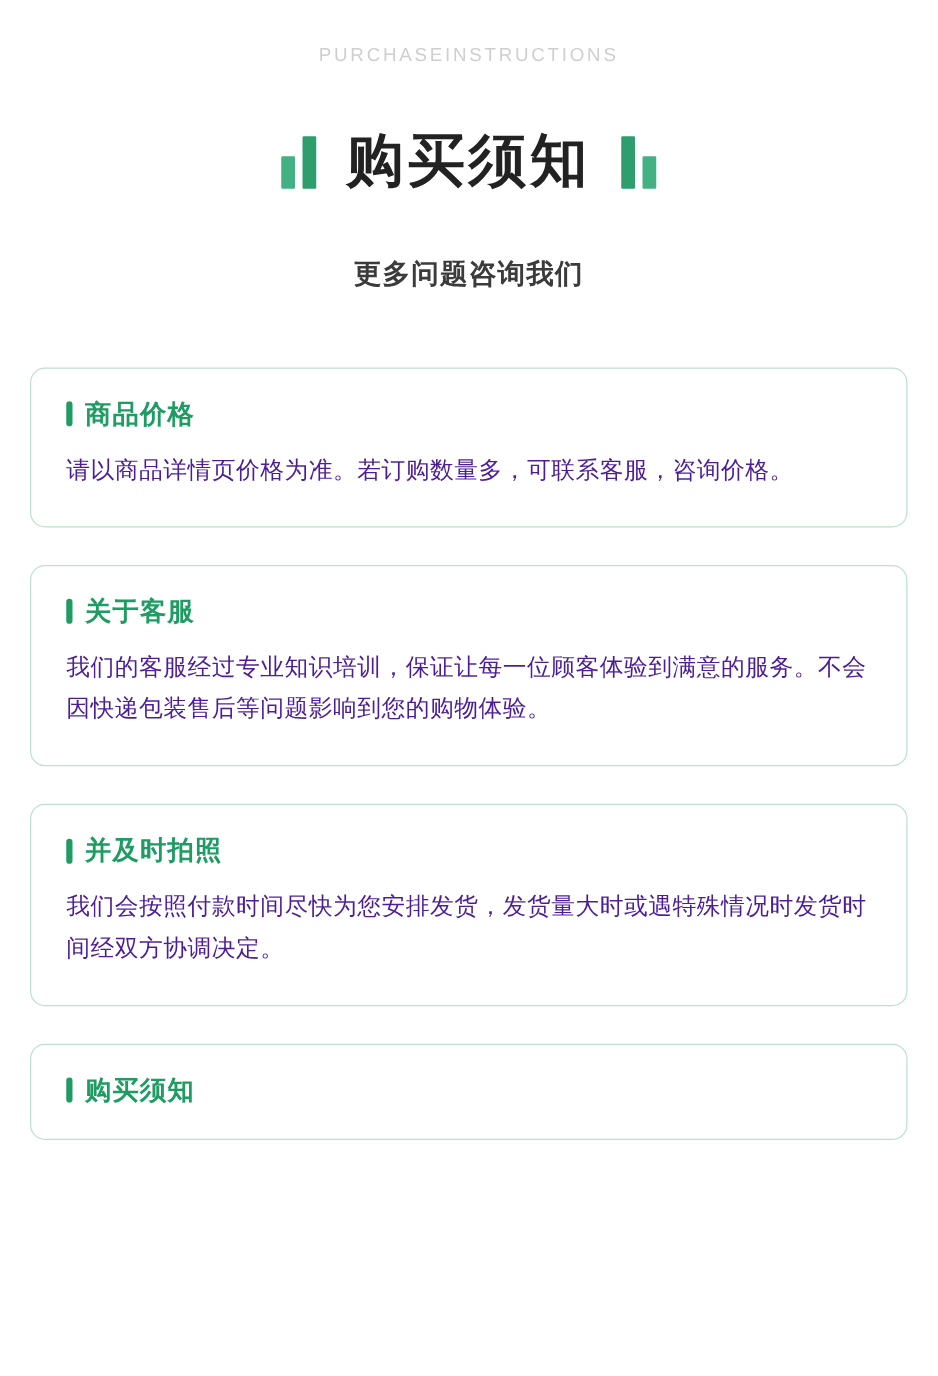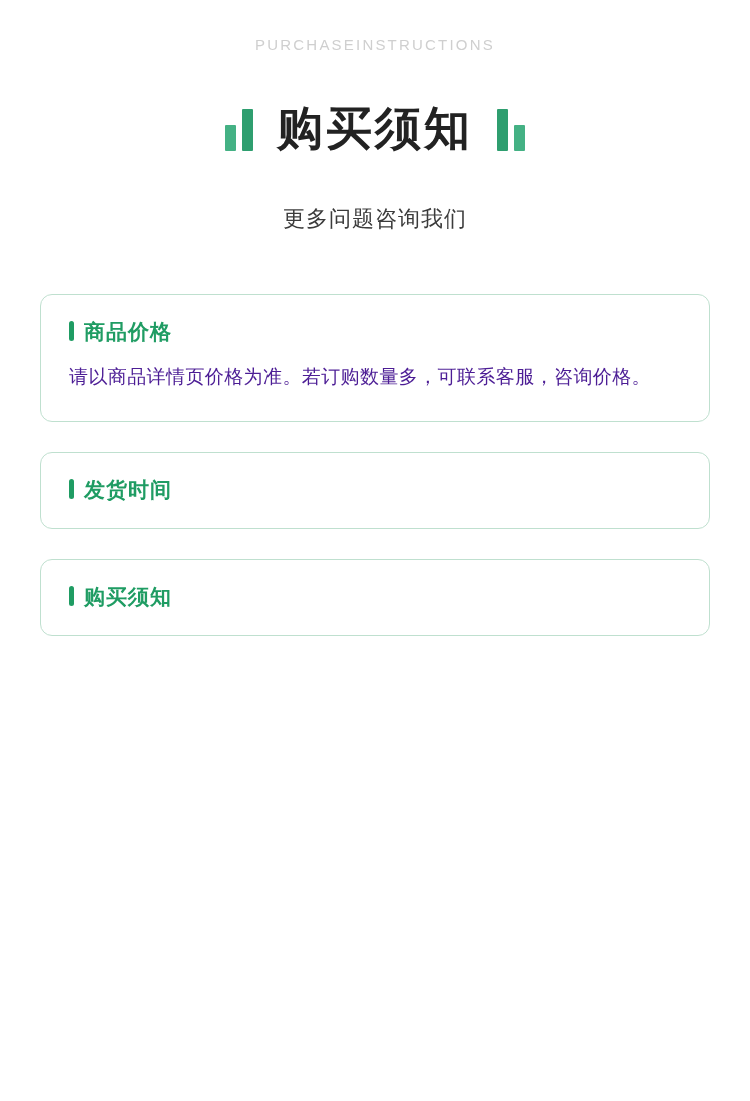--- a/index.html
+++ b/index.html
@@ -61,27 +61,27 @@
     font-weight: bold;
     color: #222222;
     letter-spacing: 3px;
     line-height: 1;
   }
   .subtitle {
     margin-top: 22px;
     font-size: 22px;
     color: #3b3b3b;
     letter-spacing: 1px;
-    font-weight: 400;
+    font-weight: 700;
   }
 
   
   .cards {
     margin-top: 60px;
-    padding: 0 40px;
+    padding: 0 24px;
     display: flex;
     flex-direction: column;
     gap: 30px;
   }
   .card {
     border: 1px solid #bfe0cf;
     border-radius: 12px;
     padding: 26px 28px 28px 28px;
     box-sizing: border-box;
     background: #ffffff;
@@ -139,26 +139,34 @@
   <div class="cards">
 
     <div class="card">
       <div class="card-head">
         <span class="tick"></span>
         <span class="card-title">商品价格</span>
       </div>
       <div class="card-body">请以商品详情页价格为准。若订购数量多，可联系客服，咨询价格。</div>
     </div>
 
+    <div class="card">
+      <div class="card-head">
+        <span class="tick"></span>
+        <span class="card-title">关于客服</span>
+      </div>
+      <div class="card-body">我们的客服经过专业知识培训，保证让每一位顾客体验到满意的服务。不会因快递包装售后等问题影响到您的购物体验。</div>
+    </div>
 
     <div class="card">
       <div class="card-head">
         <span class="tick"></span>
-        <span class="card-title">发货时间</span>
+        <span class="card-title">并及时拍照</span>
       </div>
+      <div class="card-body">我们会按照付款时间尽快为您安排发货，发货量大时或遇特殊情况时发货时间经双方协调决定。</div>
     </div>
 
     <div class="card">
       <div class="card-head">
         <span class="tick"></span>
         <span class="card-title">购买须知</span>
       </div>
     </div>
 
   </div>

